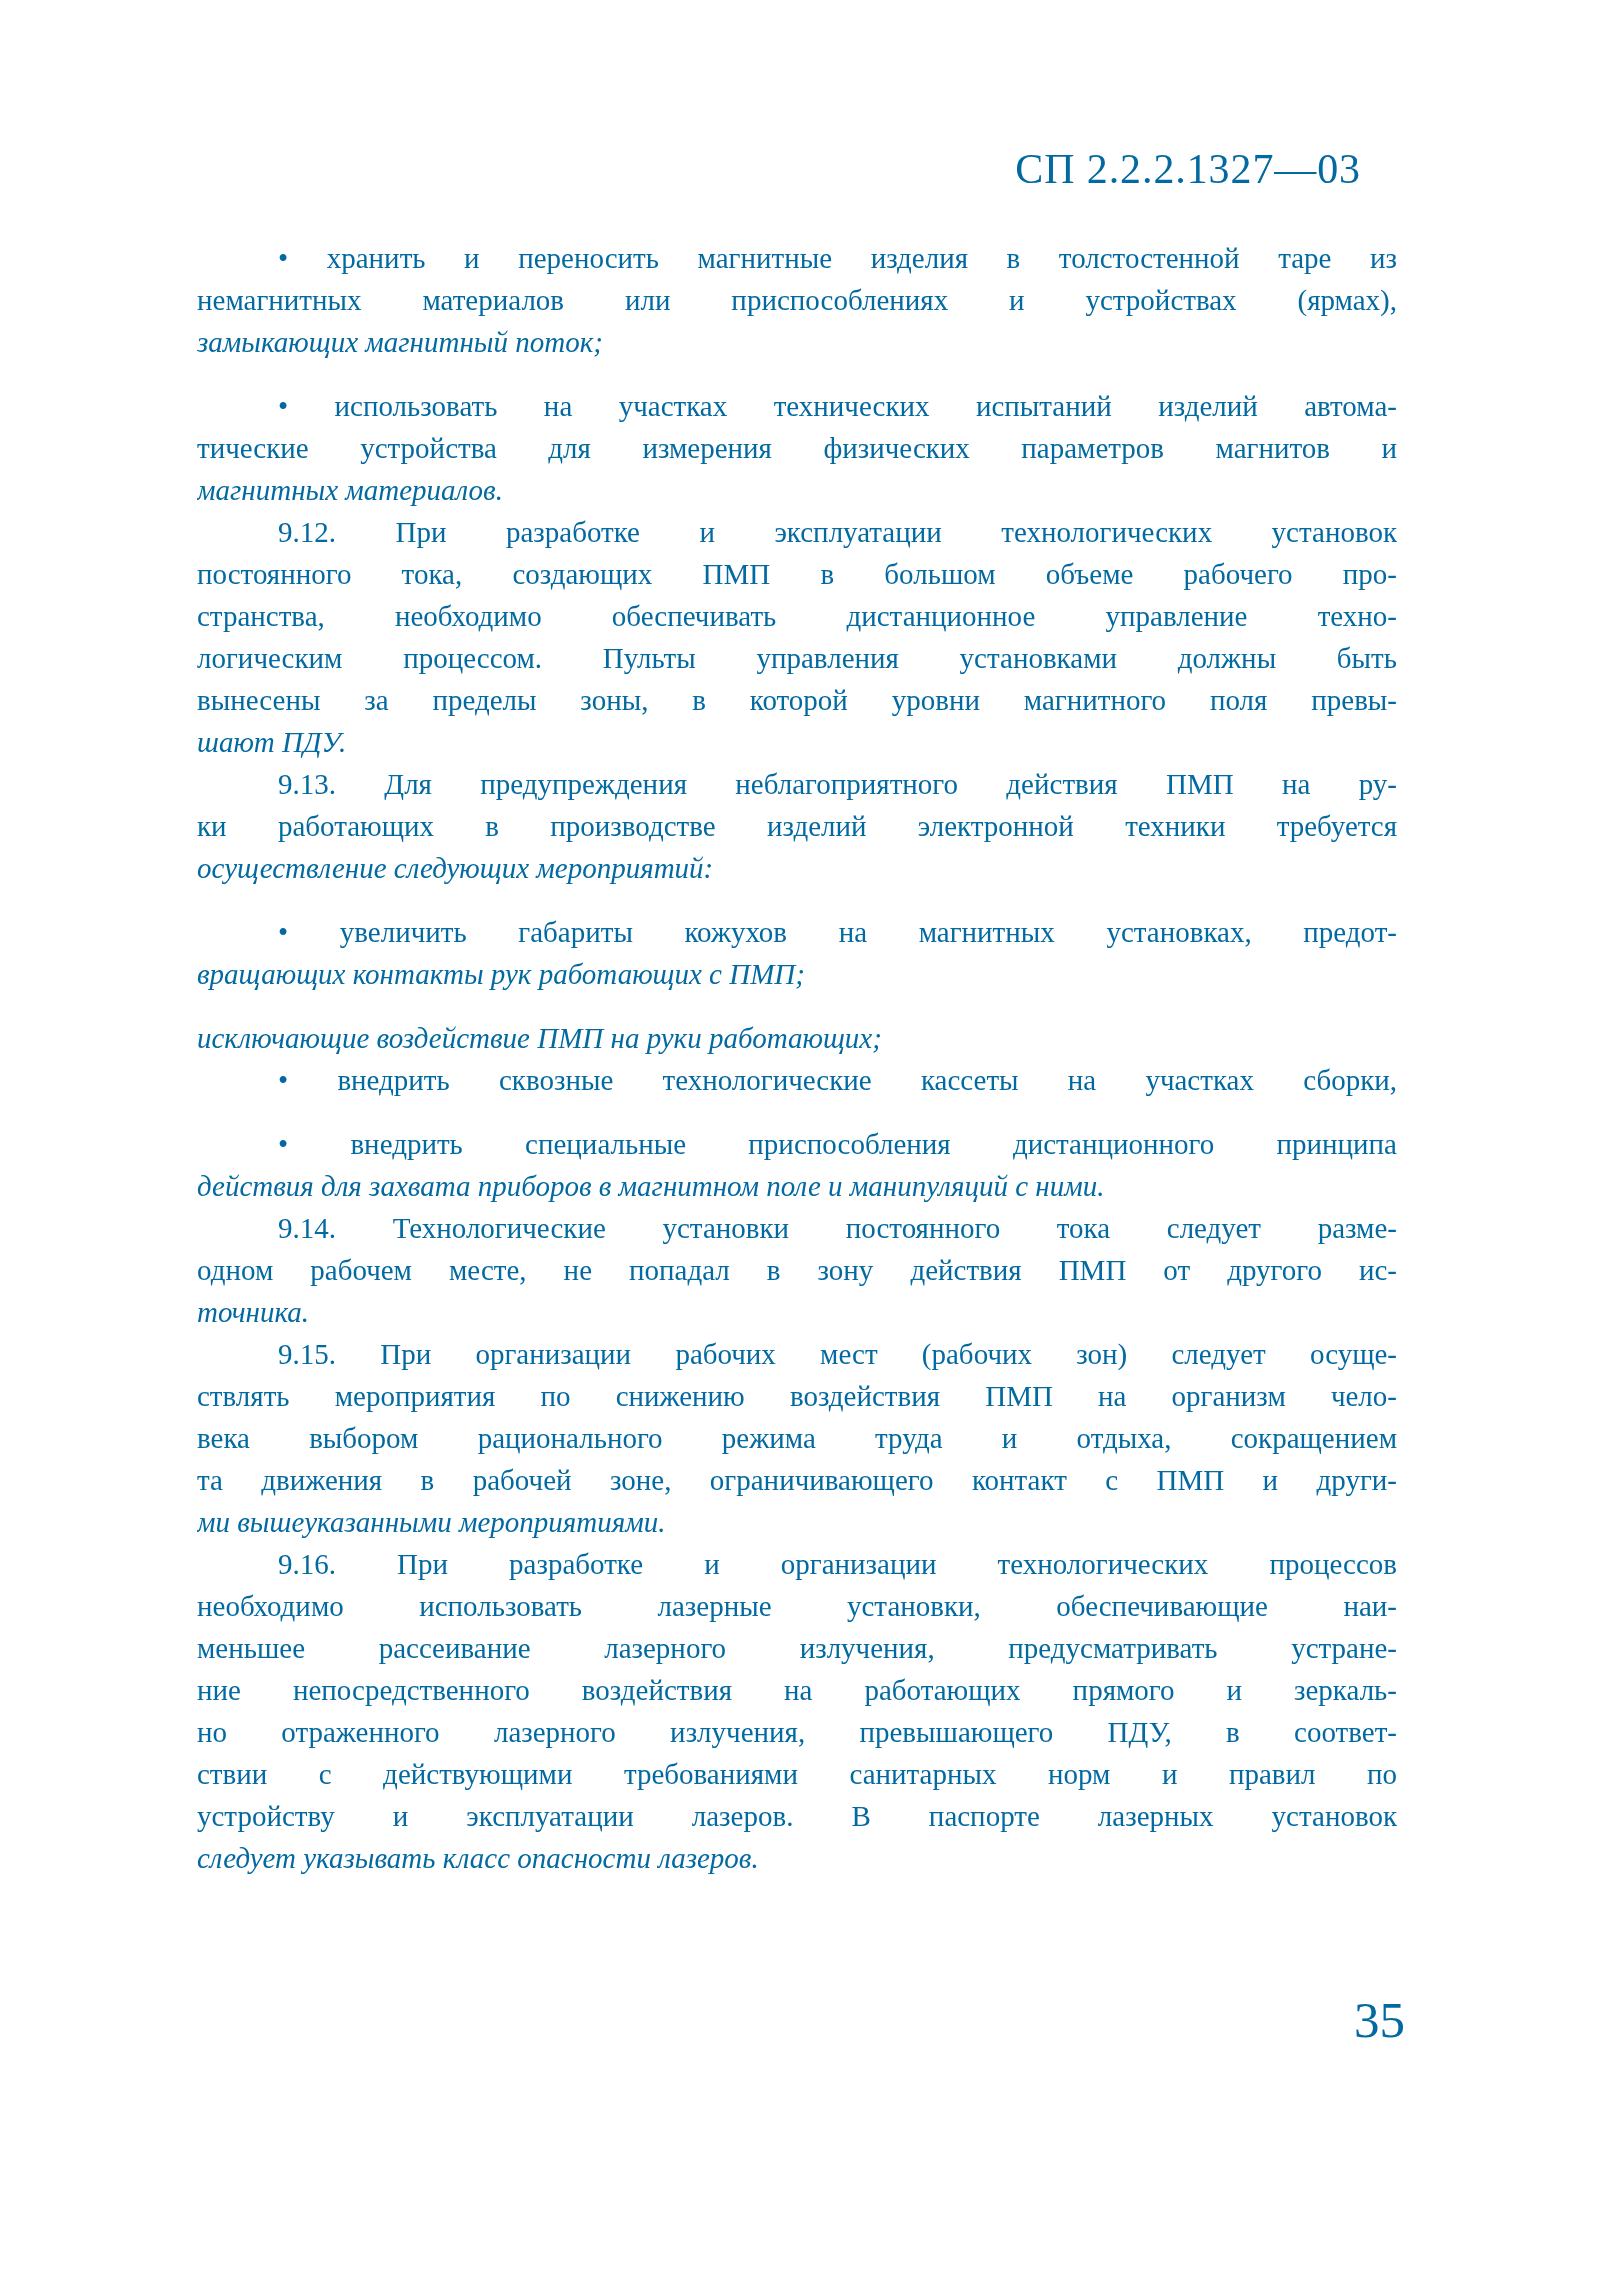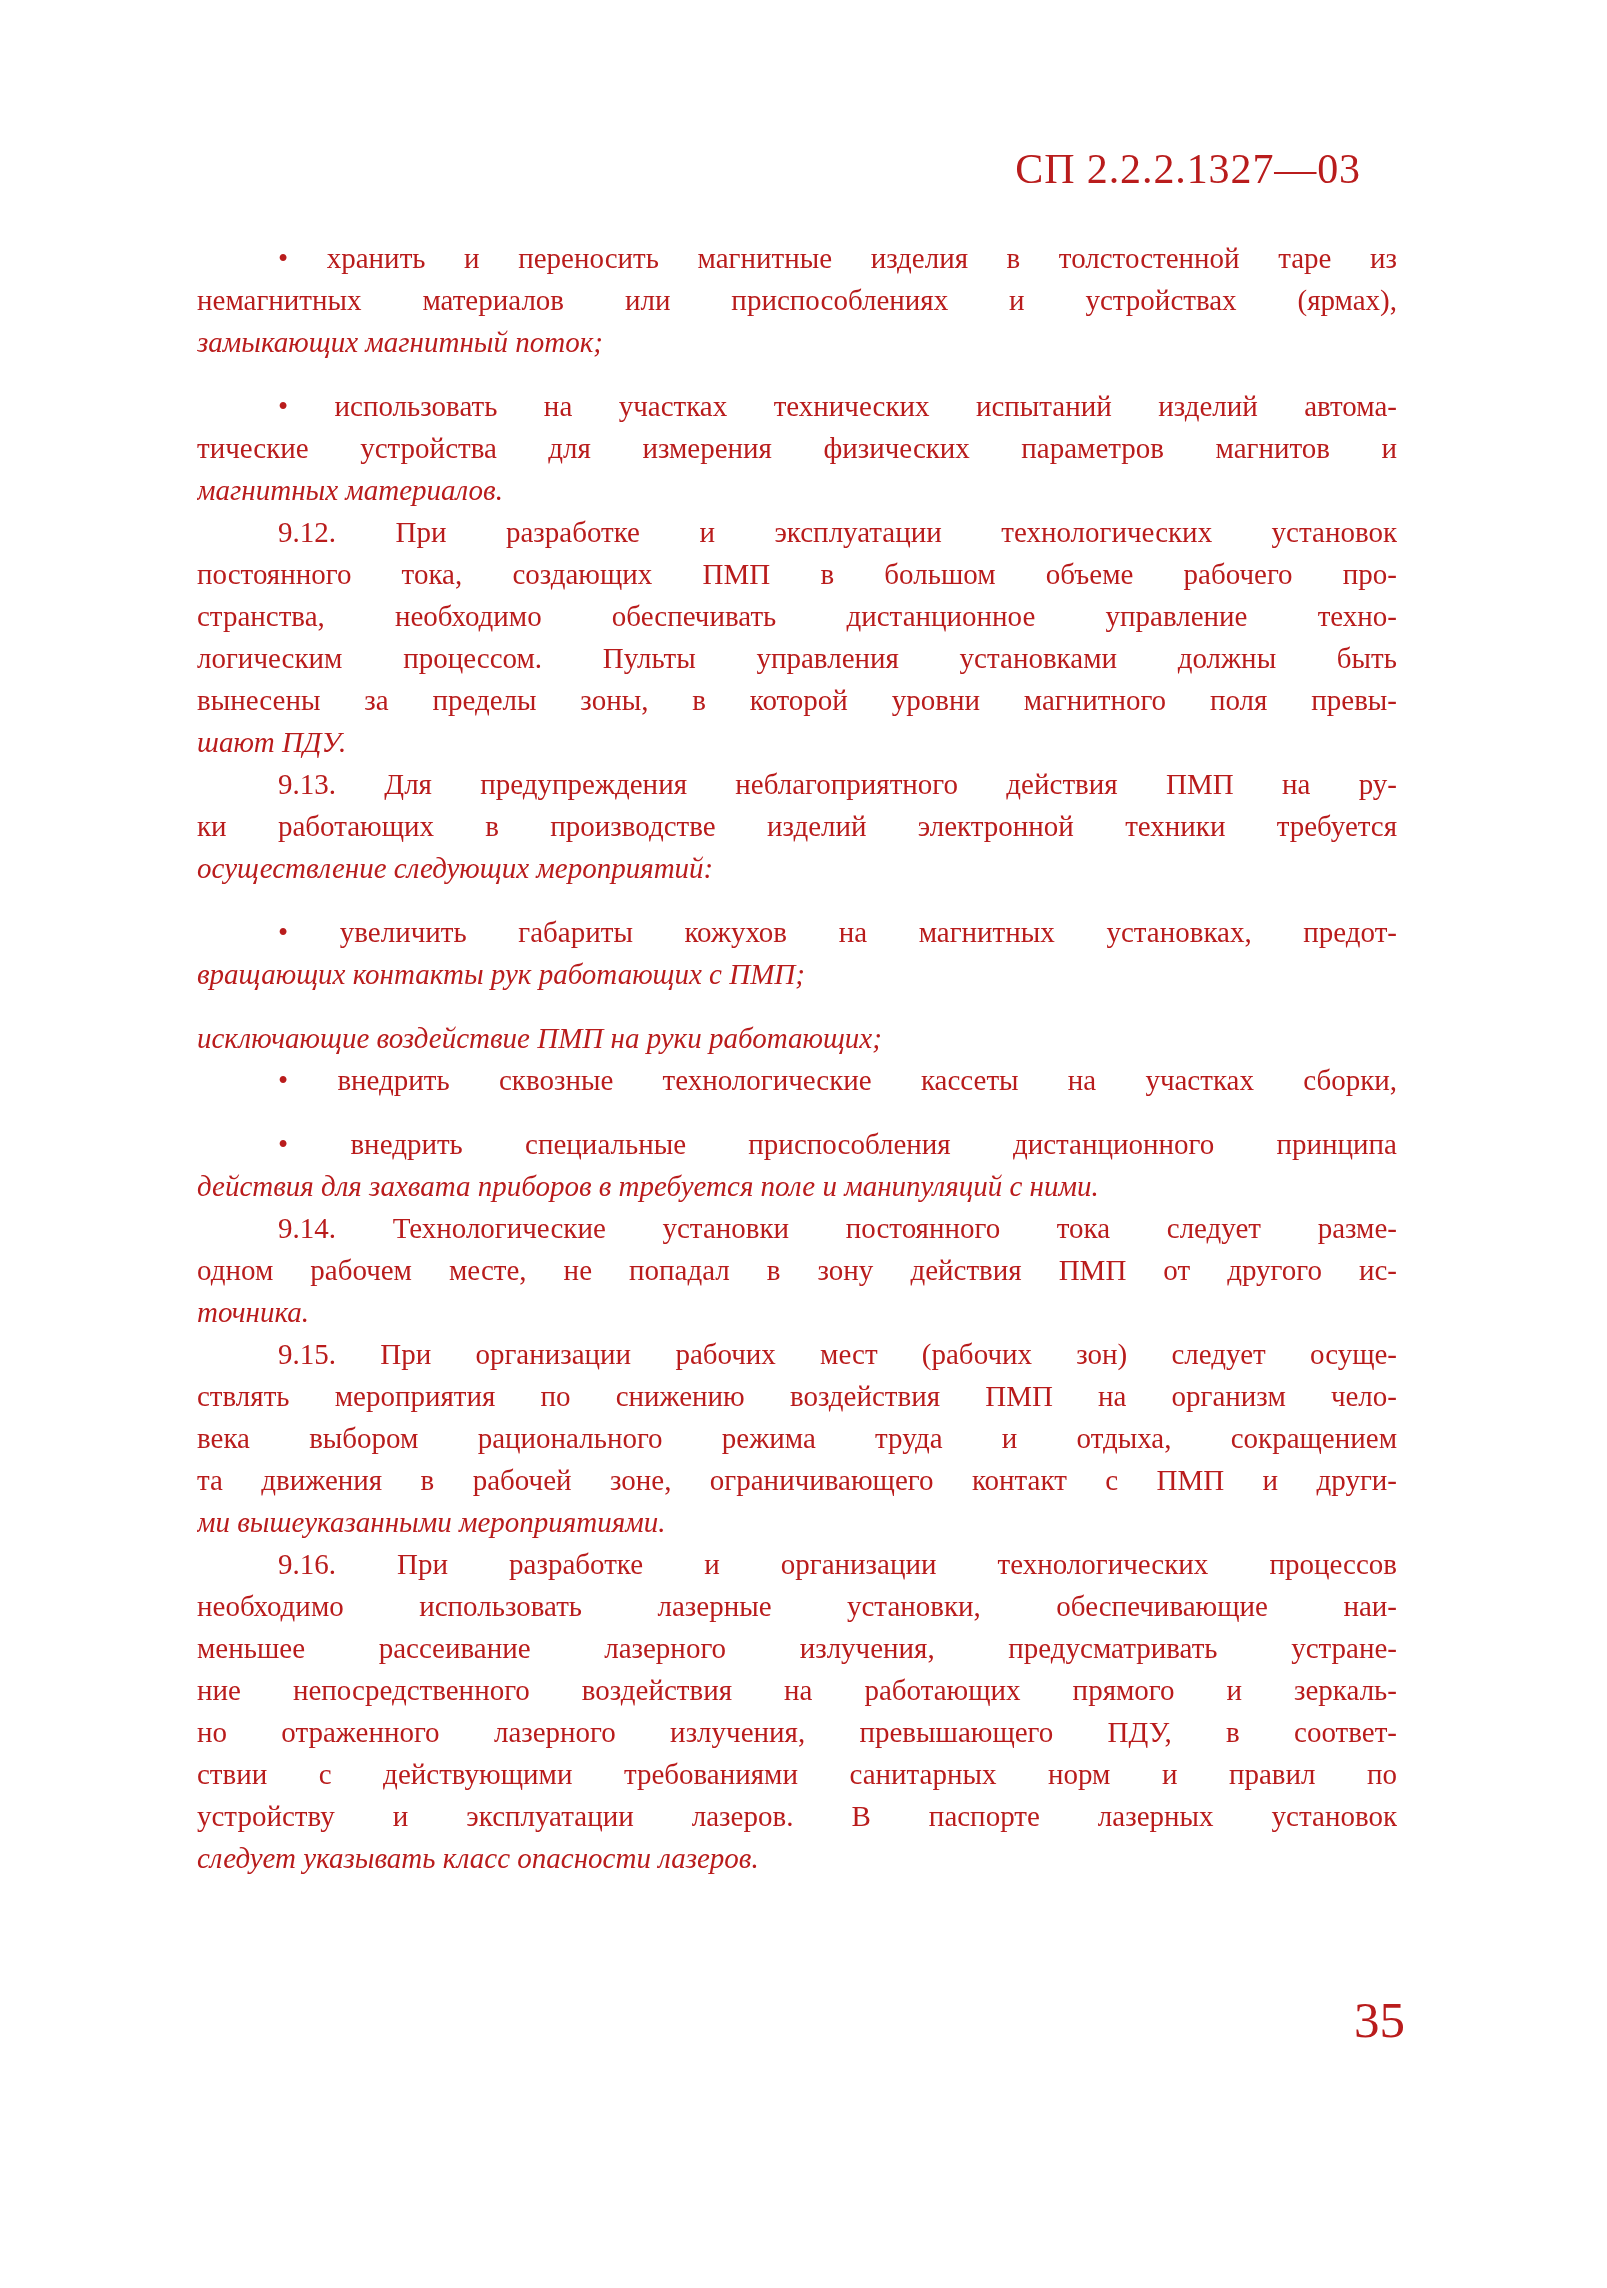--- a/index.html
+++ b/index.html
@@ -5,21 +5,21 @@
   html, body {
     margin: 0;
     padding: 0;
     background: #ffffff;
   }
   .page {
     position: relative;
     width: 1607px;
     height: 2288px;
     background: #ffffff;
-    color: #b91c1c;
+    color: #0369a1;
     font-family: "Liberation Serif", "DejaVu Serif", serif;
     overflow: hidden;
   }
   .doc-header {
     position: absolute;
     top: 145px;
     left: 197px;
     width: 1164px;
     text-align: right;
     font-size: 42px;
@@ -91,21 +91,21 @@
       <div class="para gap">
         <div class="line first">• увеличить габариты кожухов на магнитных установках, предот-</div>
         <div class="line last">вращающих контакты рук работающих с ПМП;</div>
       </div>
       <div class="para gap">
         <div class="line last">исключающие воздействие ПМП на руки работающих;</div>
         <div class="line first">• внедрить сквозные технологические кассеты на участках сборки,</div>
       </div>
       <div class="para gap">
         <div class="line first">• внедрить специальные приспособления дистанционного принципа</div>
-        <div class="line last">действия для захвата приборов в требуется поле и манипуляций с ними.</div>
+        <div class="line last">действия для захвата приборов в магнитном поле и манипуляций с ними.</div>
       </div>
       <div class="para">
         <div class="line first">9.14. Технологические установки постоянного тока следует разме-</div>
         <div class="line">одном рабочем месте, не попадал в зону действия ПМП от другого ис-</div>
         <div class="line last">точника.</div>
       </div>
       <div class="para">
         <div class="line first">9.15. При организации рабочих мест (рабочих зон) следует осуще-</div>
         <div class="line">ствлять мероприятия по снижению воздействия ПМП на организм чело-</div>
         <div class="line">века выбором рационального режима труда и отдыха, сокращением</div>

